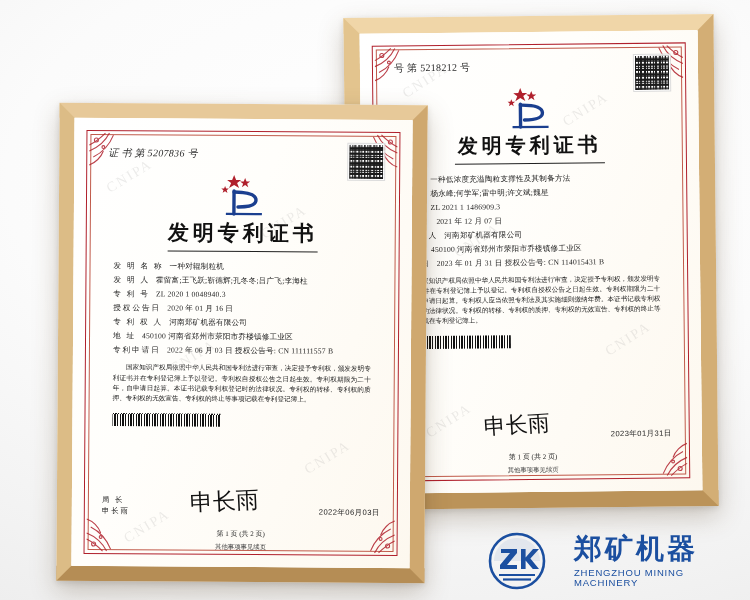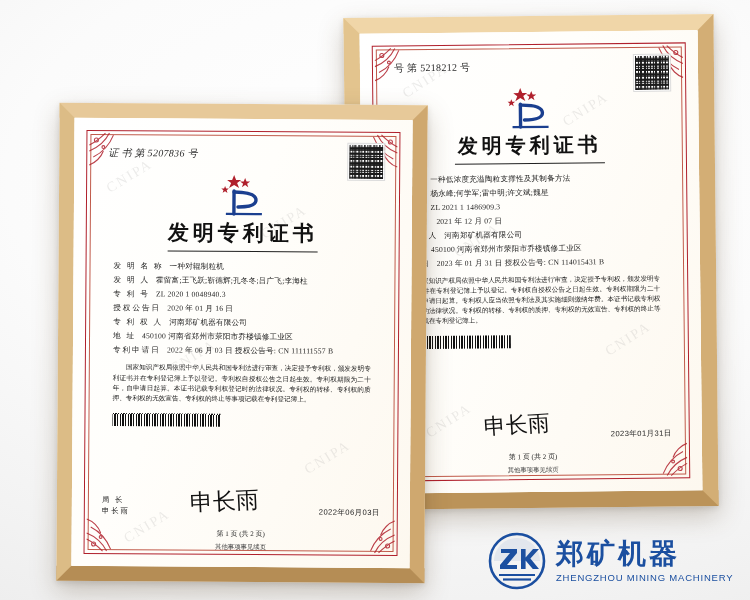--- a/index.html
+++ b/index.html
@@ -250,21 +250,21 @@
 
   
   #logo {
     position: absolute;
     right: 10px;
     bottom: 8px;
     width: 252px;
     height: 62px;
     display: flex;
     align-items: center;
-    gap: 10px;
+    gap: 28px;
     z-index: 6;
   }
   .logo-mark {
     width: 58px;
     height: 58px;
     flex: 0 0 58px;
     position: relative;
   }
   .logo-text {
     display: flex;

